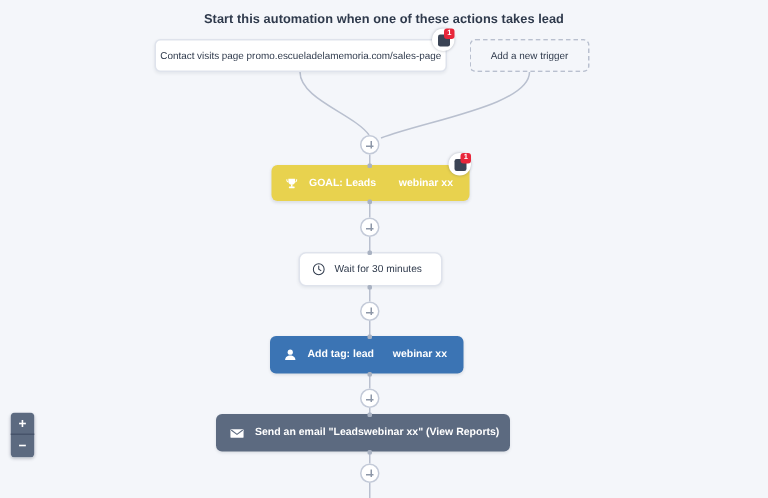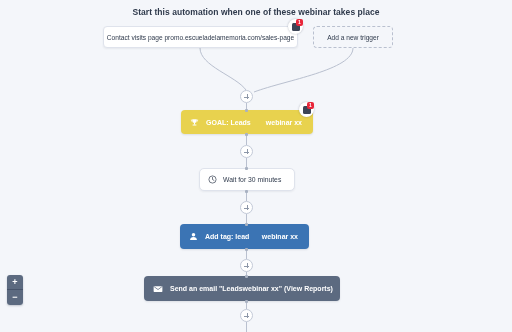--- a/index.html
+++ b/index.html
@@ -273,21 +273,21 @@
     <line x1="246.5" y1="134" x2="246.5" y2="145" stroke="#b9c0cf" stroke-width="1"></line>
     <line x1="246.5" y1="158" x2="246.5" y2="168" stroke="#b9c0cf" stroke-width="1"></line>
     <line x1="246.5" y1="191" x2="246.5" y2="201" stroke="#b9c0cf" stroke-width="1"></line>
     <line x1="246.5" y1="214" x2="246.5" y2="224" stroke="#b9c0cf" stroke-width="1"></line>
     <line x1="246.5" y1="249" x2="246.5" y2="259" stroke="#b9c0cf" stroke-width="1"></line>
     <line x1="246.5" y1="272" x2="246.5" y2="276" stroke="#b9c0cf" stroke-width="1"></line>
     <line x1="246.5" y1="301" x2="246.5" y2="309" stroke="#b9c0cf" stroke-width="1"></line>
     <line x1="246.5" y1="322" x2="246.5" y2="332" stroke="#b9c0cf" stroke-width="1"></line>
   </svg>
 
-  <div class="header-text">Start this automation when one of these webinar takes place</div>
+  <div class="header-text">Start this automation when one of these actions takes lead</div>
 
   <div class="trigger trigger-solid">
     <span>Contact visits page promo.escueladelamemoria.com/sales-page</span>
   </div>
 
   <div class="trigger trigger-dashed">
     <span>Add a new trigger</span>
   </div>
 
   <div class="badge-wrap" id="badge-trigger">

